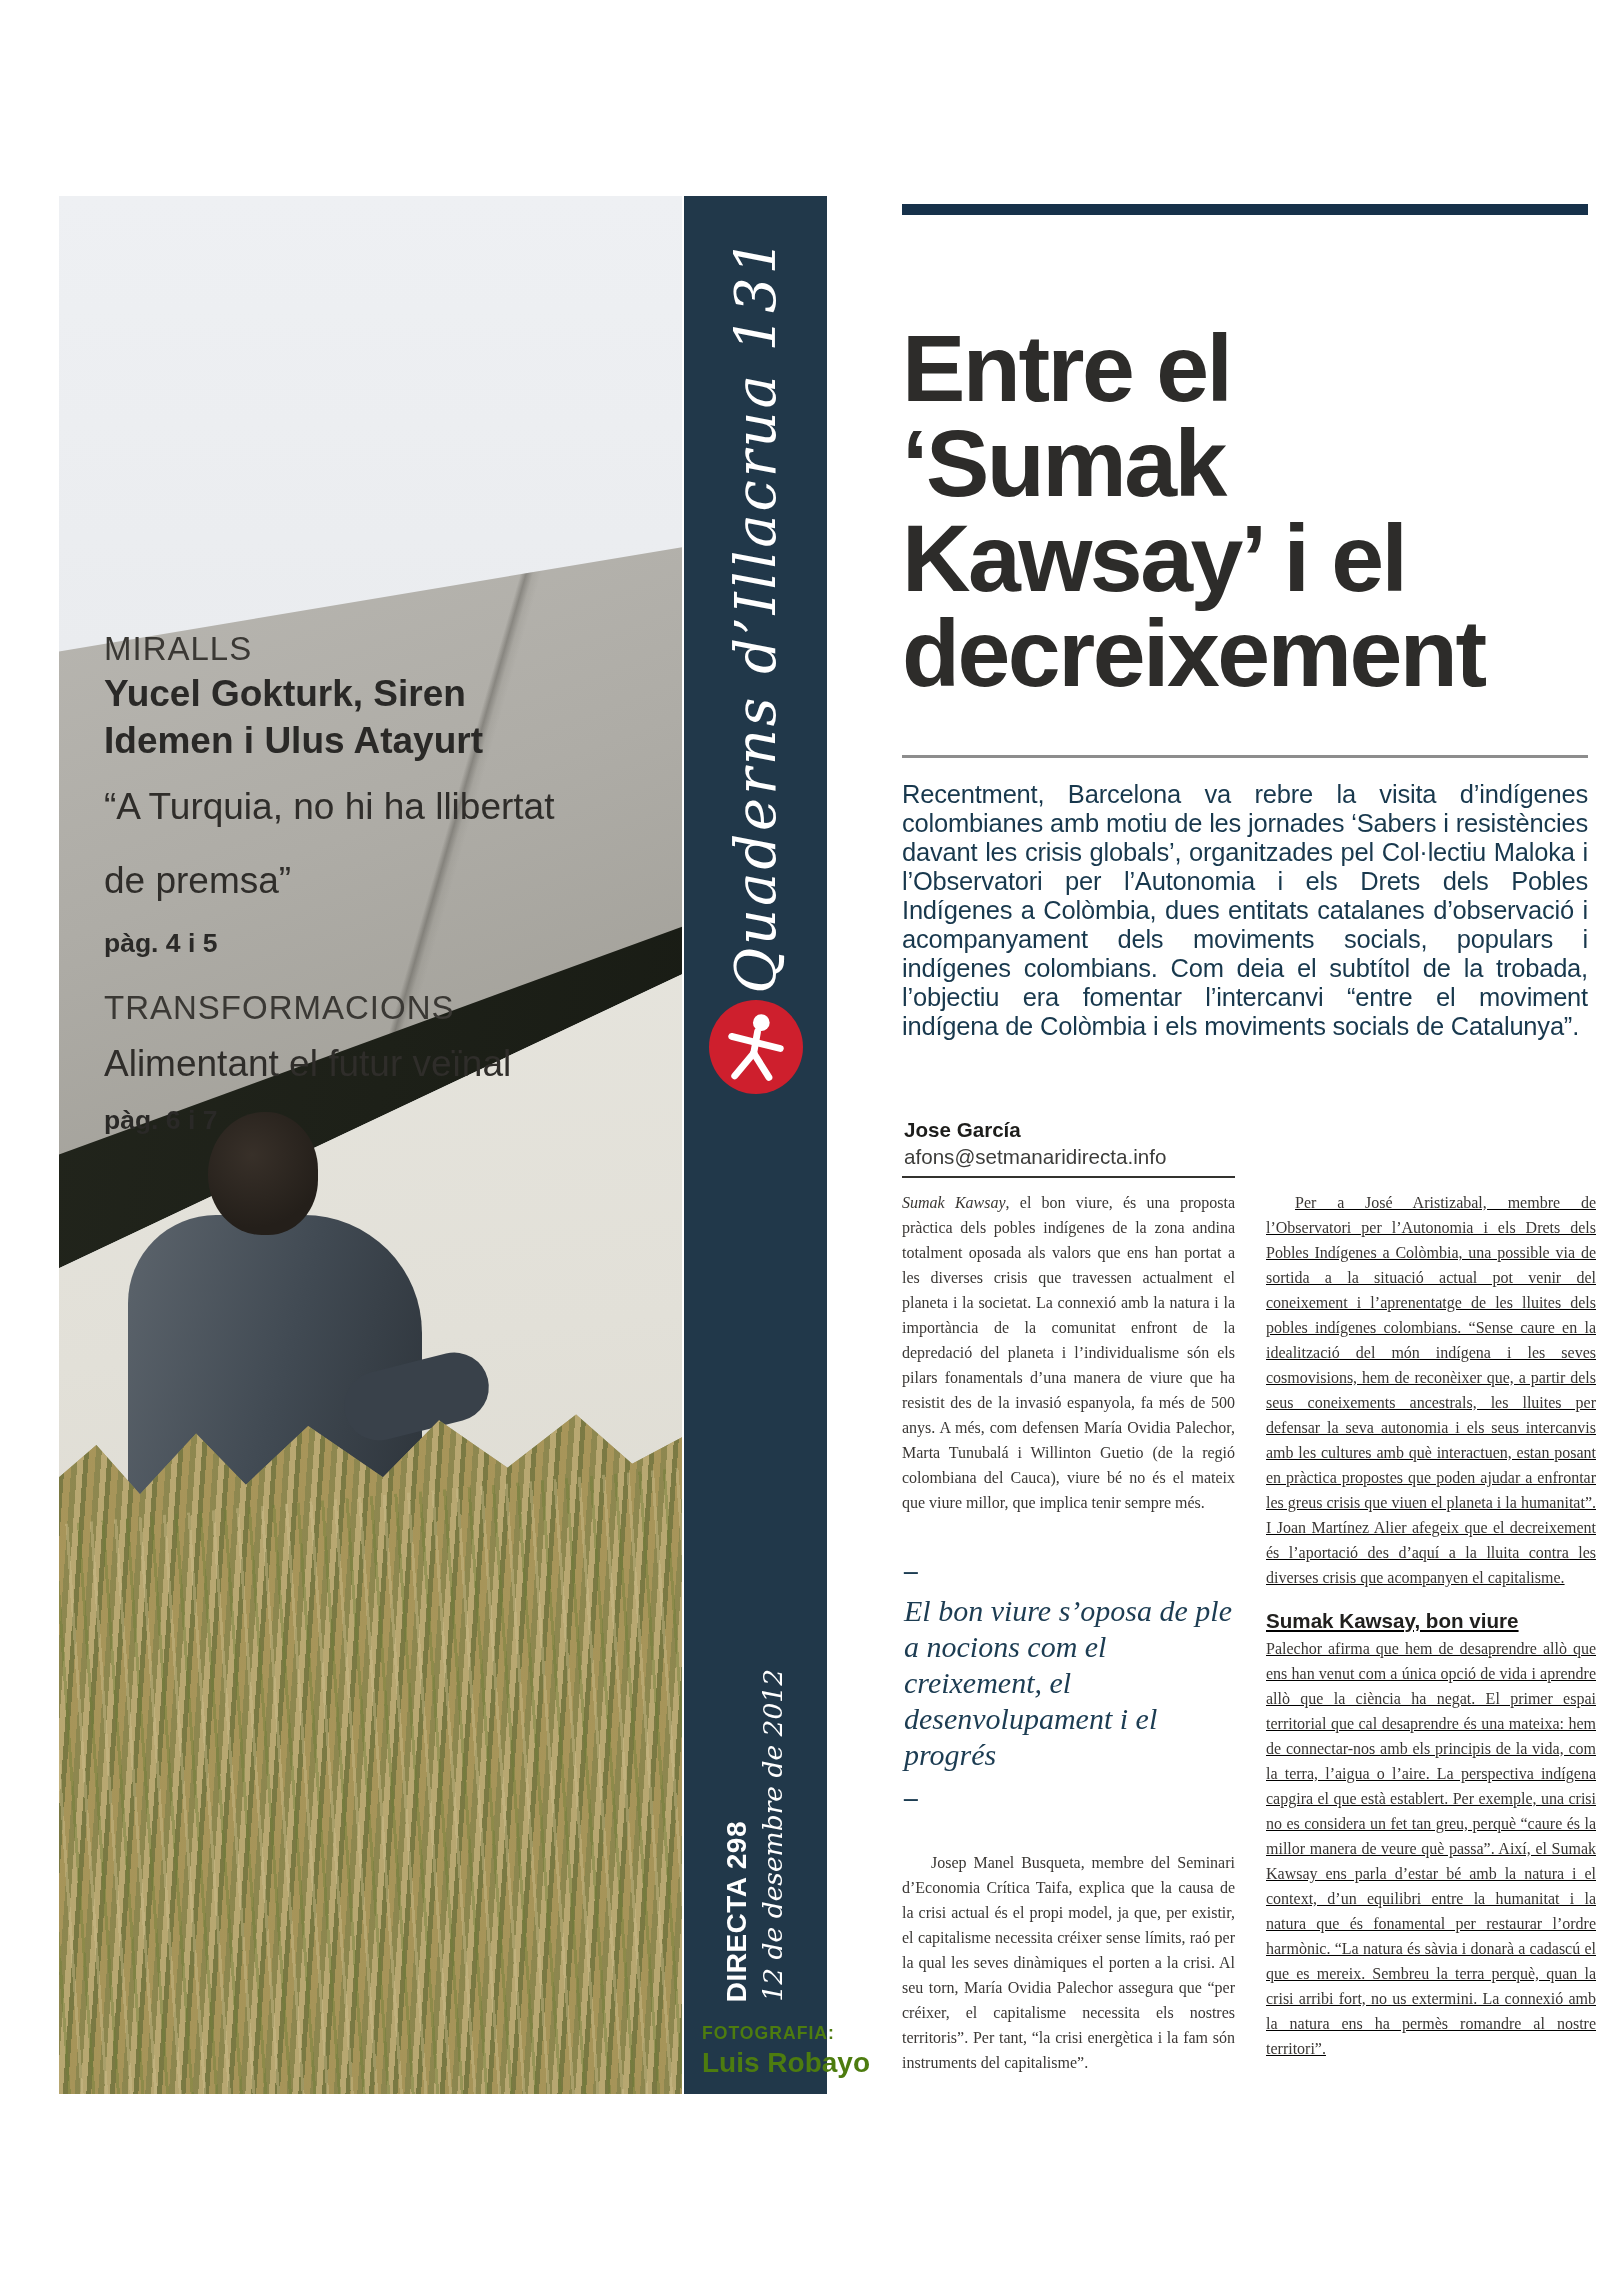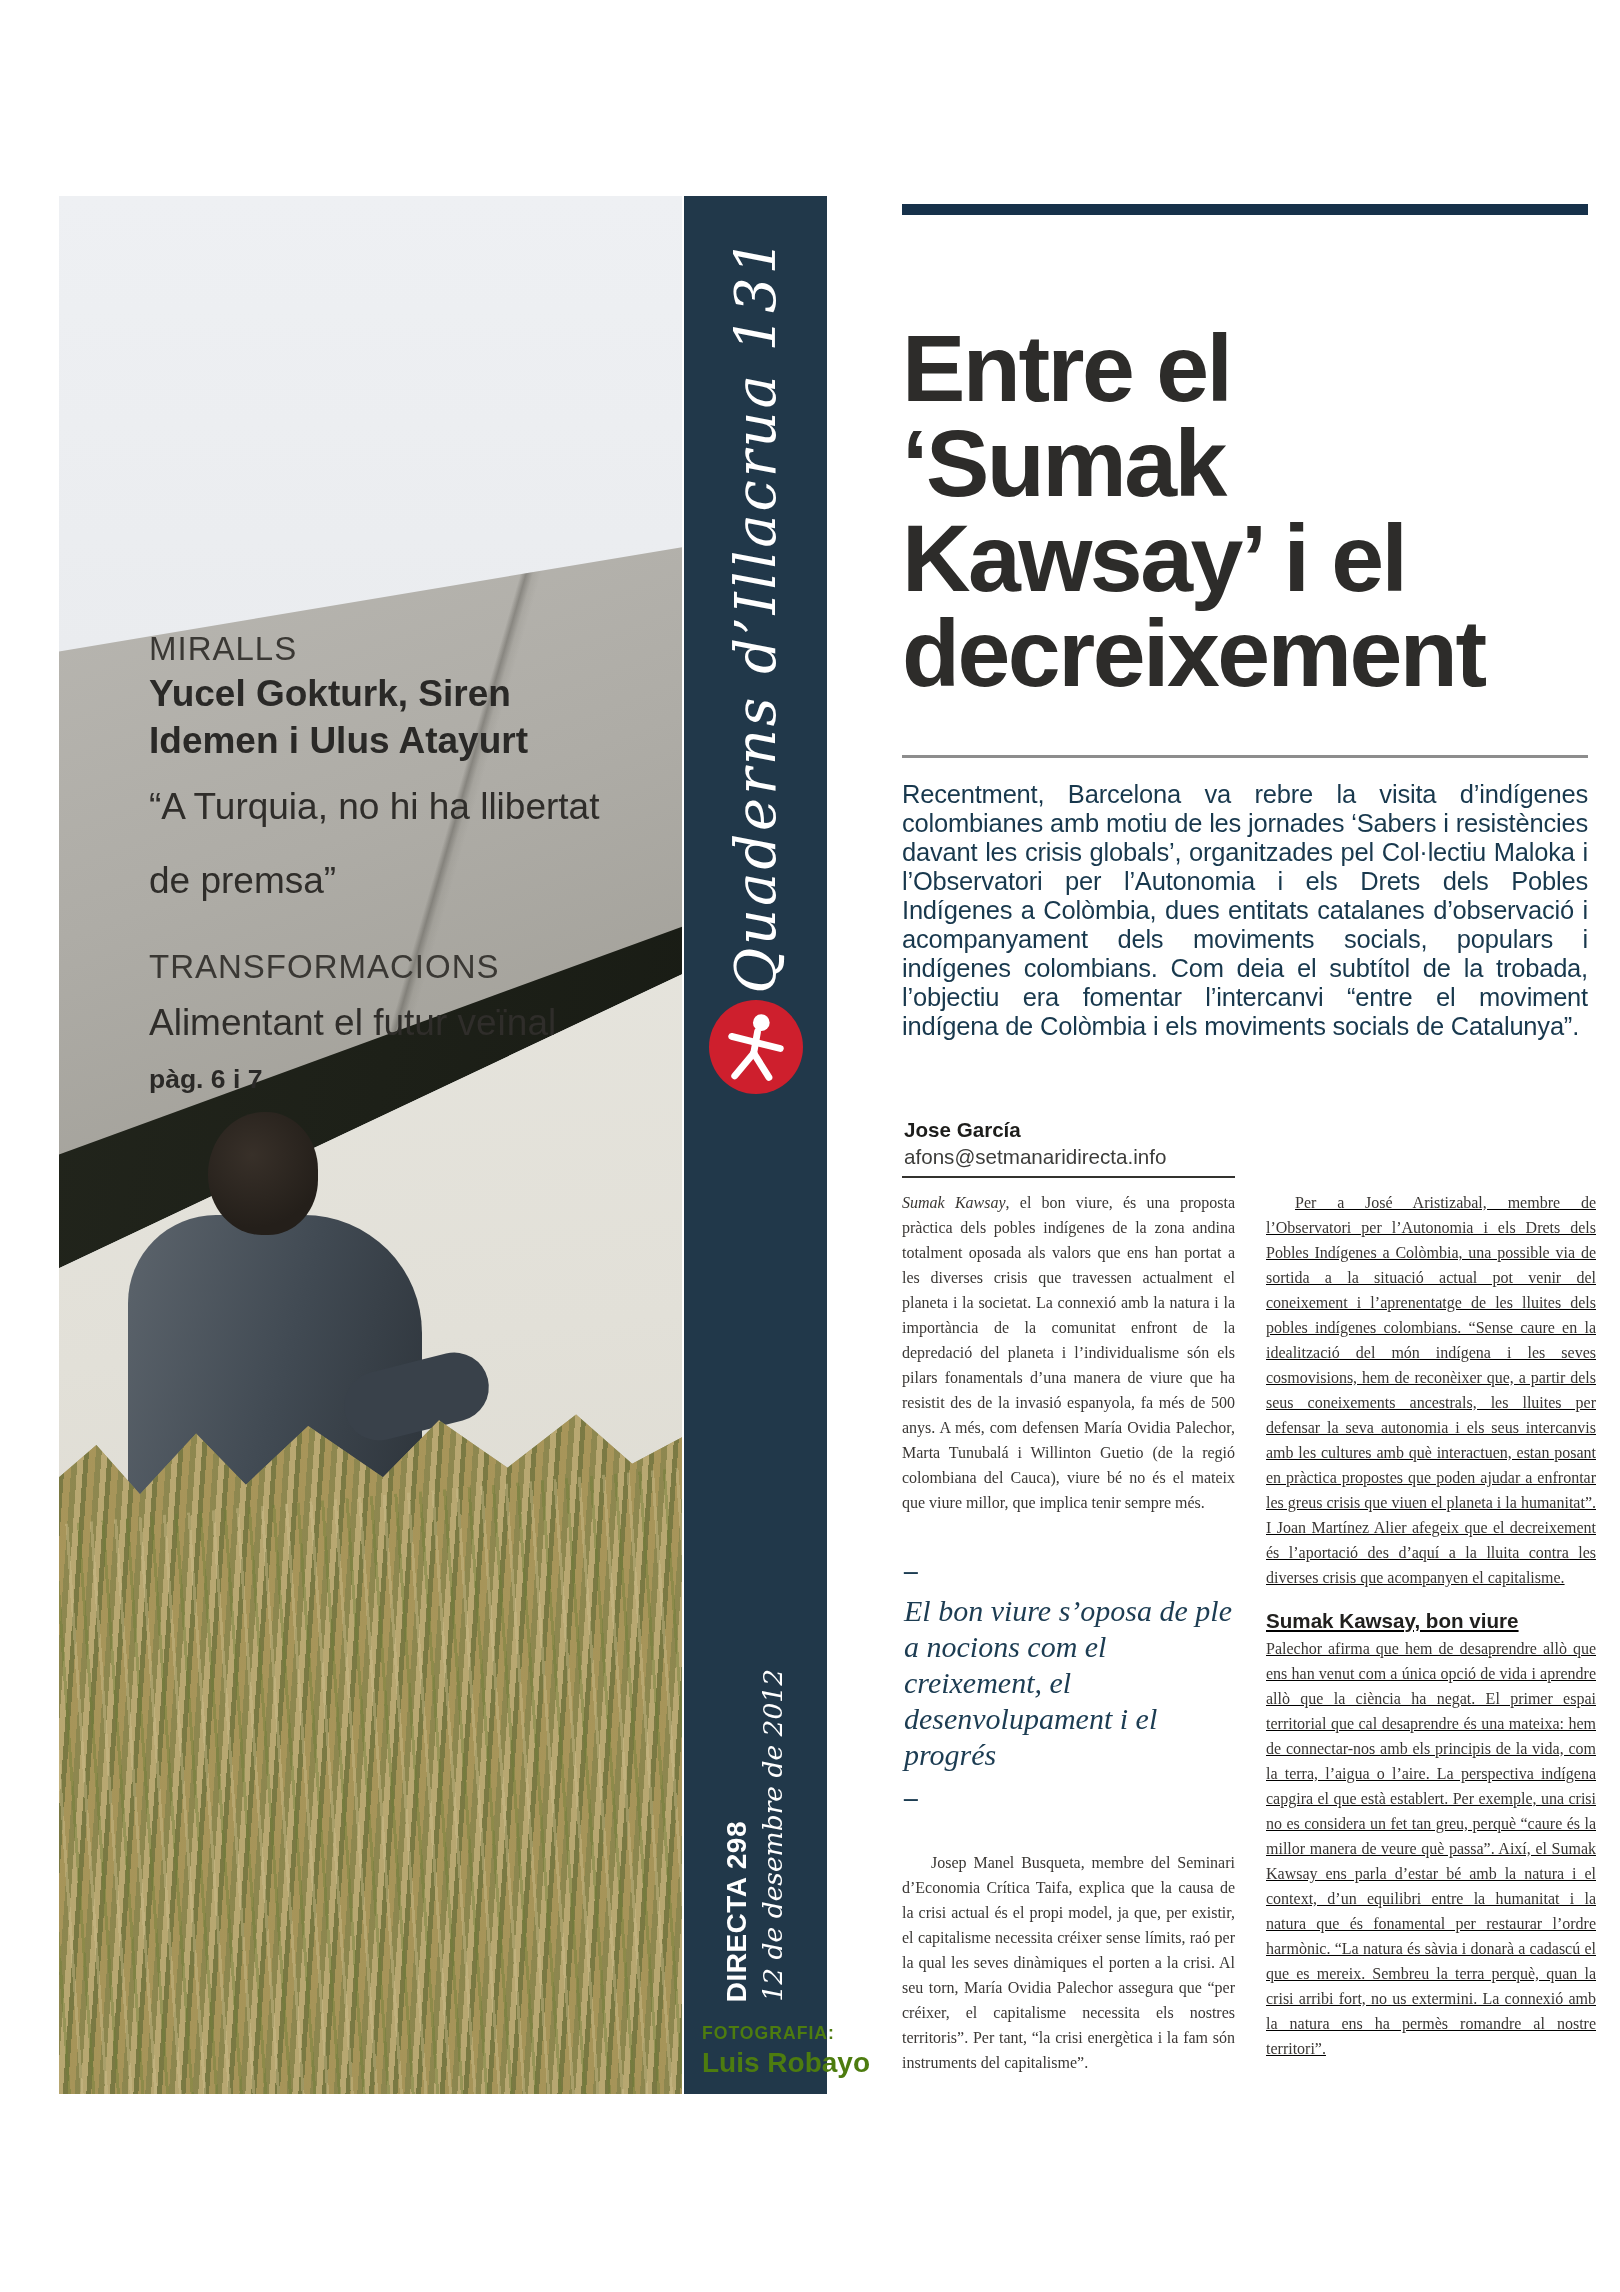--- a/index.html
+++ b/index.html
@@ -31,21 +31,21 @@
   .ph-grass{position:absolute;inset:0;
          background:
            repeating-linear-gradient(94deg,rgba(170,150,90,.85) 0 6.9px,rgba(140,134,78,.85) 6.9px 12.7px,rgba(190,172,118,.85) 12.7px 18.6px,rgba(118,118,64,.85) 18.6px 23.5px),
            linear-gradient(180deg,#a99a63,#8f8a52);
          clip-path:polygon(0 67.5%,6% 65.8%,13% 68.4%,22% 65.2%,30% 67.9%,40% 64.8%,52% 67.5%,61% 64.5%,72% 67%,83% 64.2%,92% 66.8%,100% 65.4%,100% 100%,0 100%);}
   .ph-grass2{position:absolute;inset:0;opacity:.55;
          background:repeating-linear-gradient(86deg,transparent 0 8.8px,rgba(110,125,55,.8) 8.8px 11.8px,transparent 11.8px 21.6px,rgba(205,190,140,.8) 21.6px 24.5px);
          clip-path:polygon(0 70%,100% 67%,100% 100%,0 100%);}
 
   
-  .photo-captions{position:absolute;left:104px;top:629px;width:490px;color:#33312e;margin-left:45px;}
+  .photo-captions{position:absolute;left:104px;top:629px;width:490px;color:#33312e;}
   .cap-label{font-size:33px;line-height:39px;letter-spacing:1px;color:#3a3834;}
   .cap-title{font-size:37px;line-height:47px;font-weight:bold;color:#2a2927;margin-top:2px;}
   .cap-quote{font-size:37px;line-height:74px;color:#2f2d2a;margin-top:5.9px;}
   .cap-page{font-size:26.5px;line-height:31px;font-weight:bold;color:#2a2927;margin-top:9.8px;}
   .cap-sec2{margin-top:29px;}
 
   
   .banner{position:absolute;left:684px;top:196px;width:143px;height:1898px;background:#21384a;}
   .masthead-v{position:absolute;left:684px;top:223px;width:143px;height:784px;
         display:flex;align-items:center;justify-content:center;}
@@ -106,20 +106,21 @@
     <div class="ph-boy-arm"></div>
     <div class="ph-boy-head"></div>
     <div class="ph-grass"></div>
     <div class="ph-grass2"></div>
   </div>
 
   <div class="photo-captions">
     <div class="cap-label">MIRALLS</div>
     <div class="cap-title">Yucel Gokturk, Siren Idemen i Ulus Atayurt</div>
     <div class="cap-quote">“A Turquia, no hi ha llibertat de premsa”</div>
+    <div class="cap-page">pàg. 4 i 5</div>
     <div class="cap-label cap-sec2">TRANSFORMACIONS</div>
     <div class="cap-quote" style="margin-top:0;">Alimentant el futur veïnal</div>
     <div class="cap-page" style="margin-top:3.9px;">pàg. 6 i 7</div>
   </div>
 
   <div class="banner"></div>
   <div class="masthead-v">
     <span>Quaderns d’Illacrua 131</span>
   </div>
   <div class="logo-circle">

